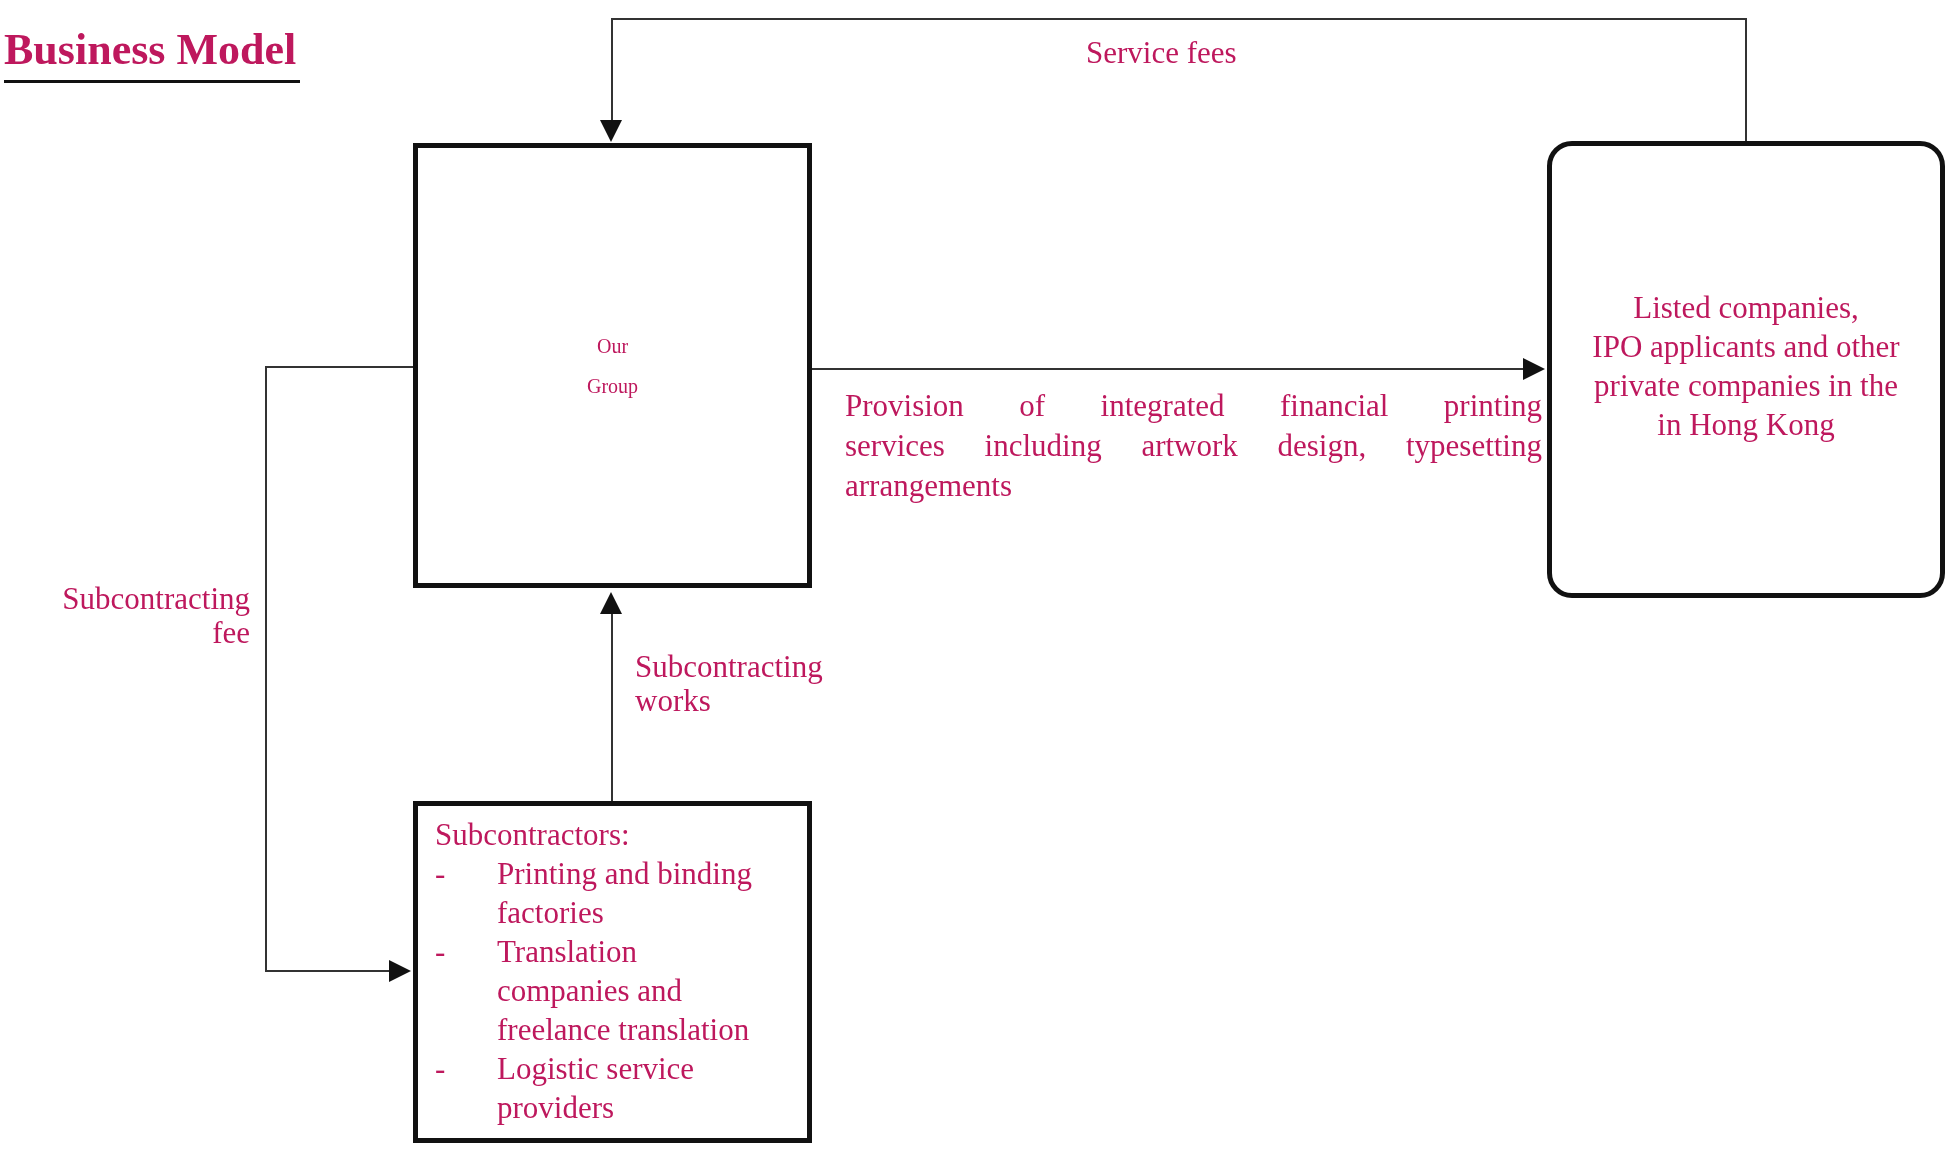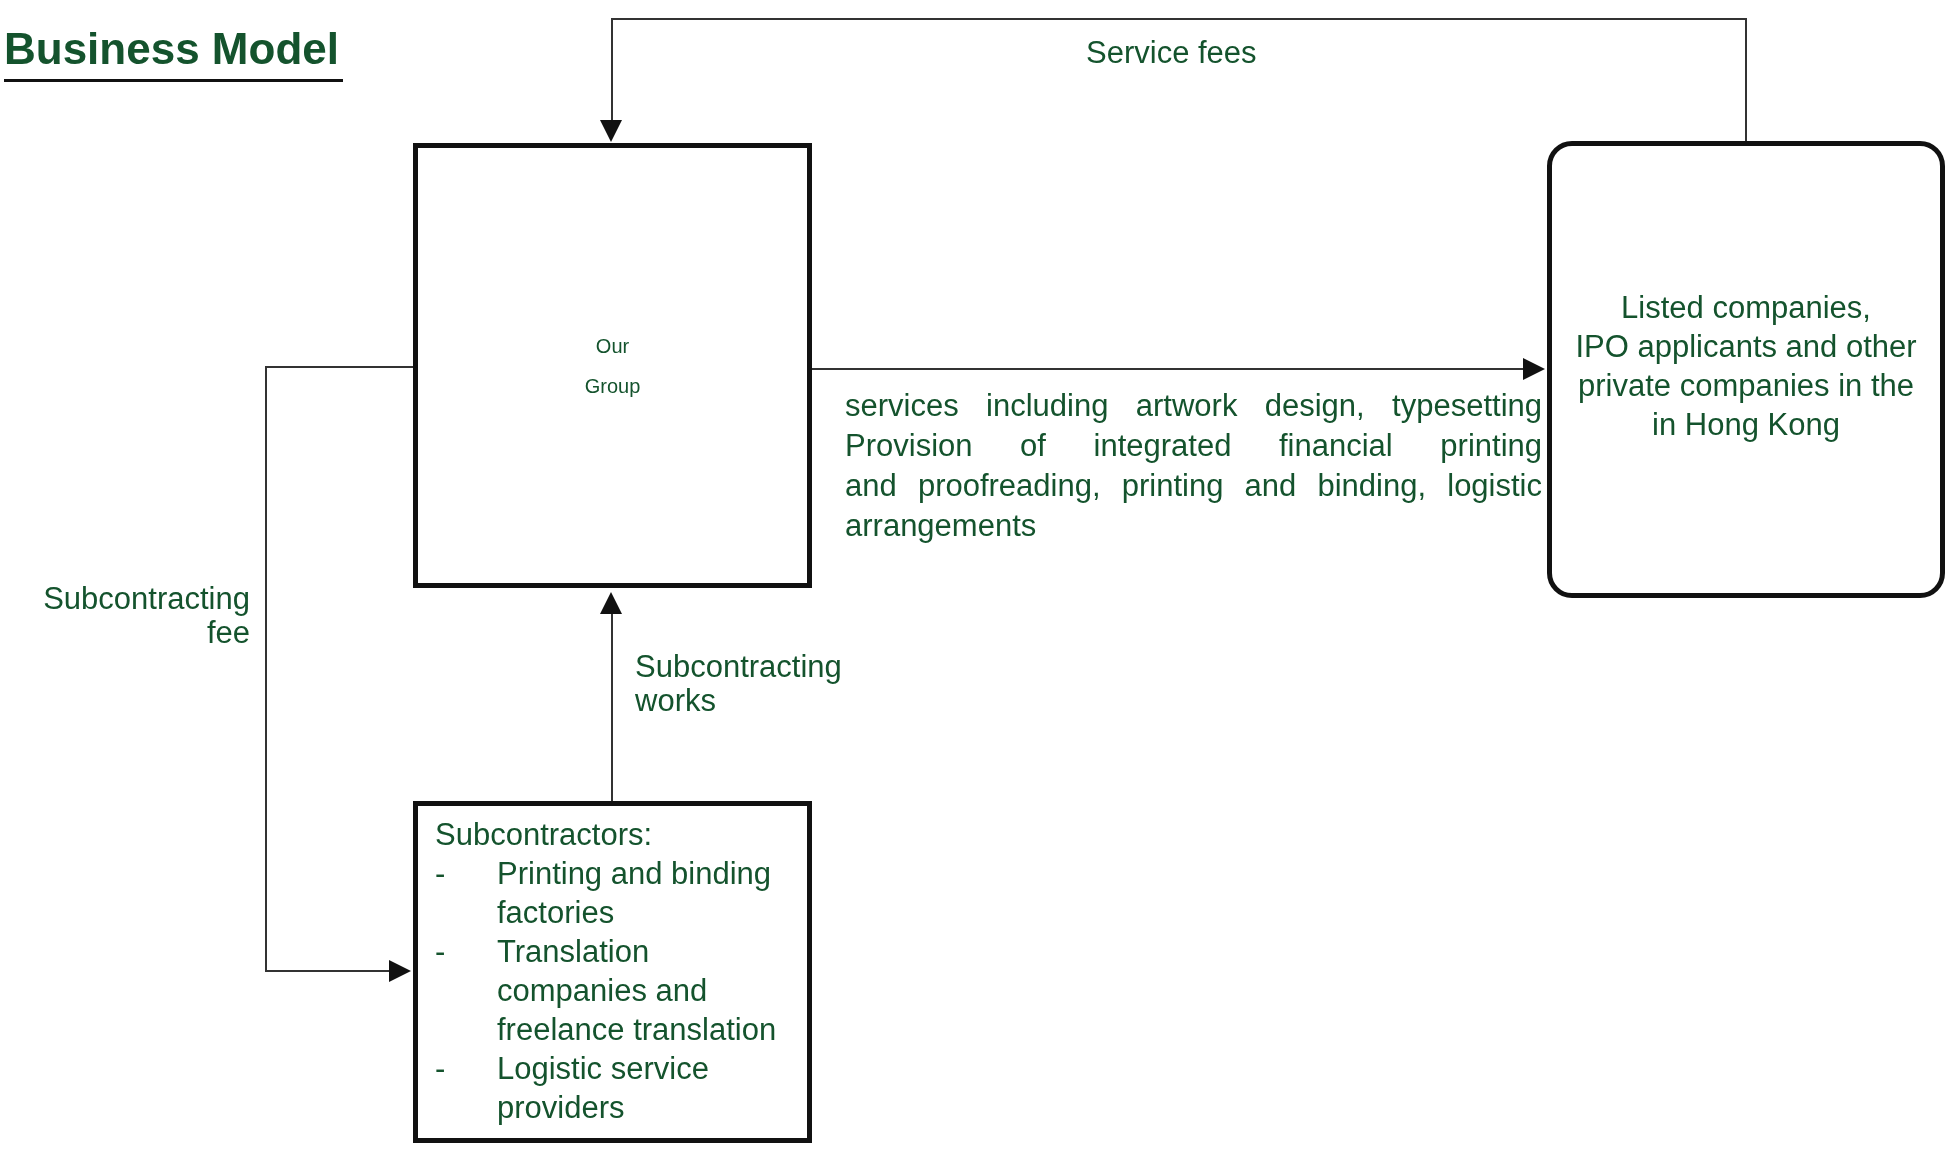--- a/index.html
+++ b/index.html
@@ -1,22 +1,22 @@
 <!DOCTYPE html>
 <html><head>
 <meta charset="utf-8">
 <style>
   html, body { margin: 0; padding: 0; background: #ffffff; }
   .canvas {
     position: relative;
     width: 1950px;
     height: 1173px;
     background: #ffffff;
-    font-family: Liberation Sans, sans-serif;
-    color: #14532d;
+    font-family: Liberation Serif, serif;
+    color: #be185d;
     overflow: hidden;
   }
 
   
   .title {
     position: absolute;
     left: 4px; top: 24px;
     font-size: 44px;
     font-weight: bold;
     border-bottom: 3px solid #111;
@@ -92,23 +92,22 @@
 
   <div class="shaft" style="left:611px; top:18px; width:1136px; height:2px;"></div>
   <div class="shaft" style="left:611px; top:18px; width:2px; height:104px;"></div>
   <div class="shaft" style="left:1745px; top:18px; width:2px; height:125px;"></div>
   <div class="arrow-down" style="left:600px; top:120px;"></div>
   <div class="lbl lbl-service-fees">Service fees</div>
 
   <div class="shaft" style="left:812px; top:368px; width:712px; height:2px;"></div>
   <div class="arrow-right" style="left:1523px; top:358px;"></div>
   <div class="provision">
+    <div class="just">Provision of integrated financial printing</div>
     <div class="just">services including artwork design, typesetting</div>
-    <div class="just">Provision of integrated financial printing</div>
-    <div class="just">and proofreading, printing and binding, logistic</div>
     <div>arrangements</div>
   </div>
 
   <div class="shaft" style="left:265px; top:366px; width:148px; height:2px;"></div>
   <div class="shaft" style="left:265px; top:366px; width:2px; height:606px;"></div>
   <div class="shaft" style="left:265px; top:970px; width:126px; height:2px;"></div>
   <div class="arrow-right" style="left:389px; top:960px;"></div>
   <div class="lbl lbl-fee">
     <div>Subcontracting</div>
     <div>fee</div>

